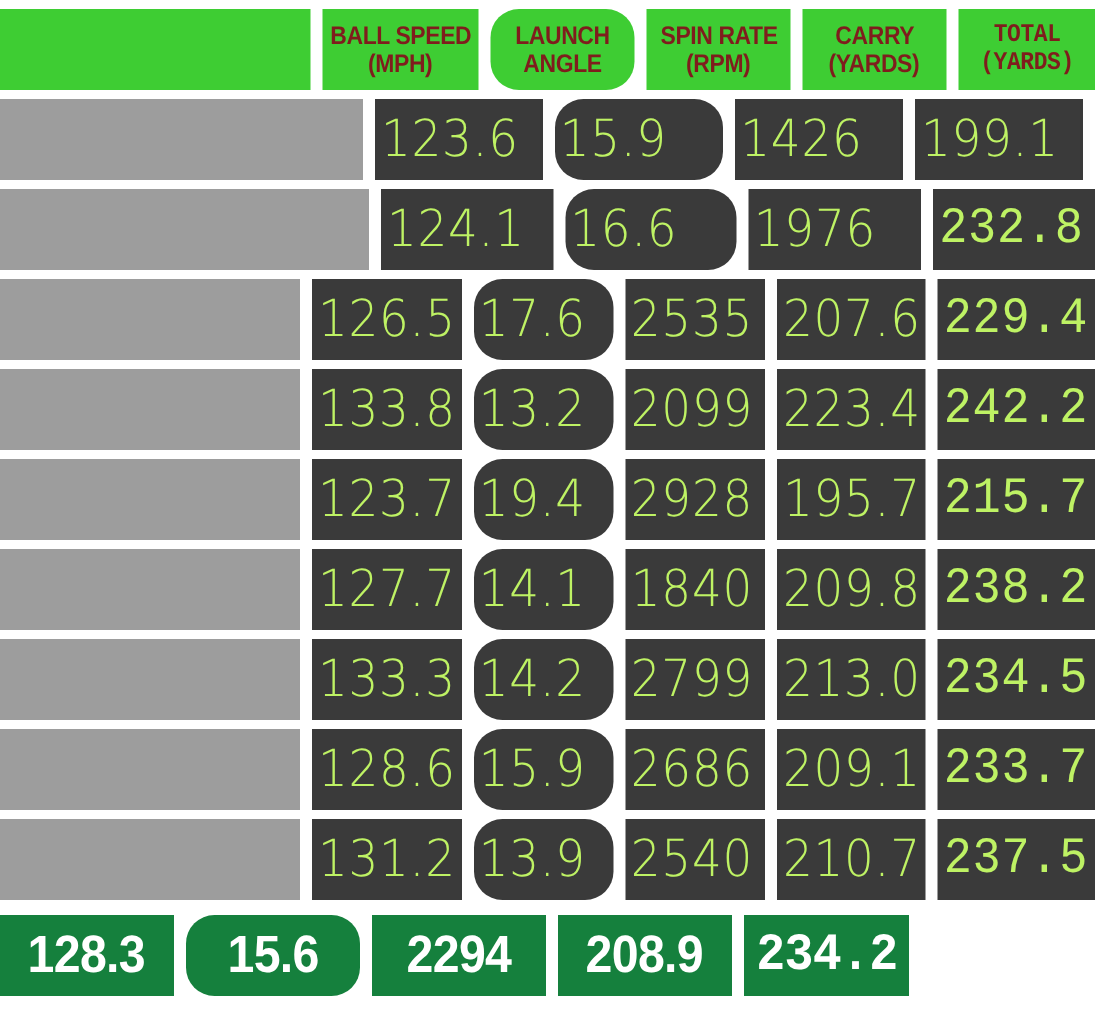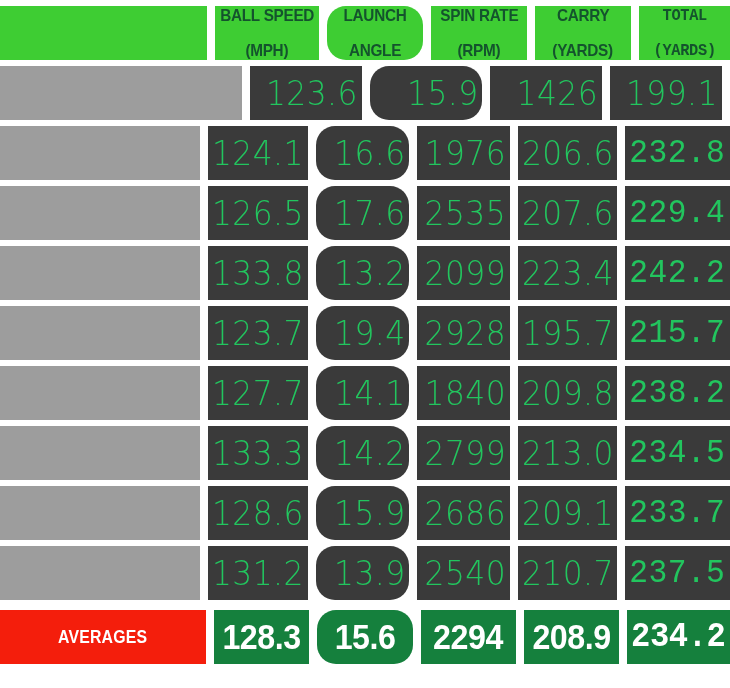--- a/index.html
+++ b/index.html
@@ -28,25 +28,25 @@
     box-sizing: border-box;
   }
 
   
   .header-row {
     height: 54px;
     margin-bottom: 6px;
   }
   .hcell {
     background: #3ECD33;
-    color: #14532d;
+    color: #7f1d1d;
     display: flex;
     flex-direction: column;
     align-items: center;
-    justify-content: space-between;
+    justify-content: center;
     text-align: center;
     font-weight: bold;
     font-size: 17px;
     line-height: 19px;
     letter-spacing: -0.3px;
     box-sizing: border-box;
     font-stretch: condensed;
     transform-origin: center;
   }
   .hcell .ln { display: block; white-space: nowrap; transform: scaleX(0.9); }
@@ -55,24 +55,24 @@
   
   .data-row {
     height: 54px;
     margin-bottom: 6px;
   }
   .dcell-label {
     background: #9d9d9d;
   }
   .dcell {
     background: #3a3a3a;
-    color: #22c55e;
+    color: #bef264;
     display: flex;
     align-items: center;
-    justify-content: flex-end;
+    justify-content: flex-start;
     font-size: 34px;
     font-weight: 300;
     letter-spacing: 0.5px;
     box-sizing: border-box;
     font-family: "DejaVu Sans", sans-serif;
   }
   .dcell .num { transform: scaleX(0.92); display:block; white-space:nowrap; }
 
   
   .avg-row {
@@ -163,23 +163,20 @@
     <div class="dcell-label c0"></div>
     <div class="dcell c1">
         <span class="num">124.1</span>
       </div>
     <div class="dcell c2">
         <span class="num">16.6</span>
       </div>
     <div class="dcell c3">
         <span class="num">1976</span>
       </div>
-    <div class="dcell c4">
-        <span class="num">206.6</span>
-      </div>
     <div class="dcell c5">
         <span class="num">232.8</span>
       </div>
   </div>
 
   <div class="row data-row">
     <div class="dcell-label c0"></div>
     <div class="dcell c1">
         <span class="num">126.5</span>
       </div>
@@ -306,23 +303,20 @@
       </div>
     <div class="dcell c4">
         <span class="num">210.7</span>
       </div>
     <div class="dcell c5">
         <span class="num">237.5</span>
       </div>
   </div>
 
   <div class="row avg-row">
-    <div class="acell-label c0">
-        <span class="ln">AVERAGES</span>
-      </div>
     <div class="acell c1">
         <span class="num">128.3</span>
       </div>
     <div class="acell c2">
         <span class="num">15.6</span>
       </div>
     <div class="acell c3">
         <span class="num">2294</span>
       </div>
     <div class="acell c4">

